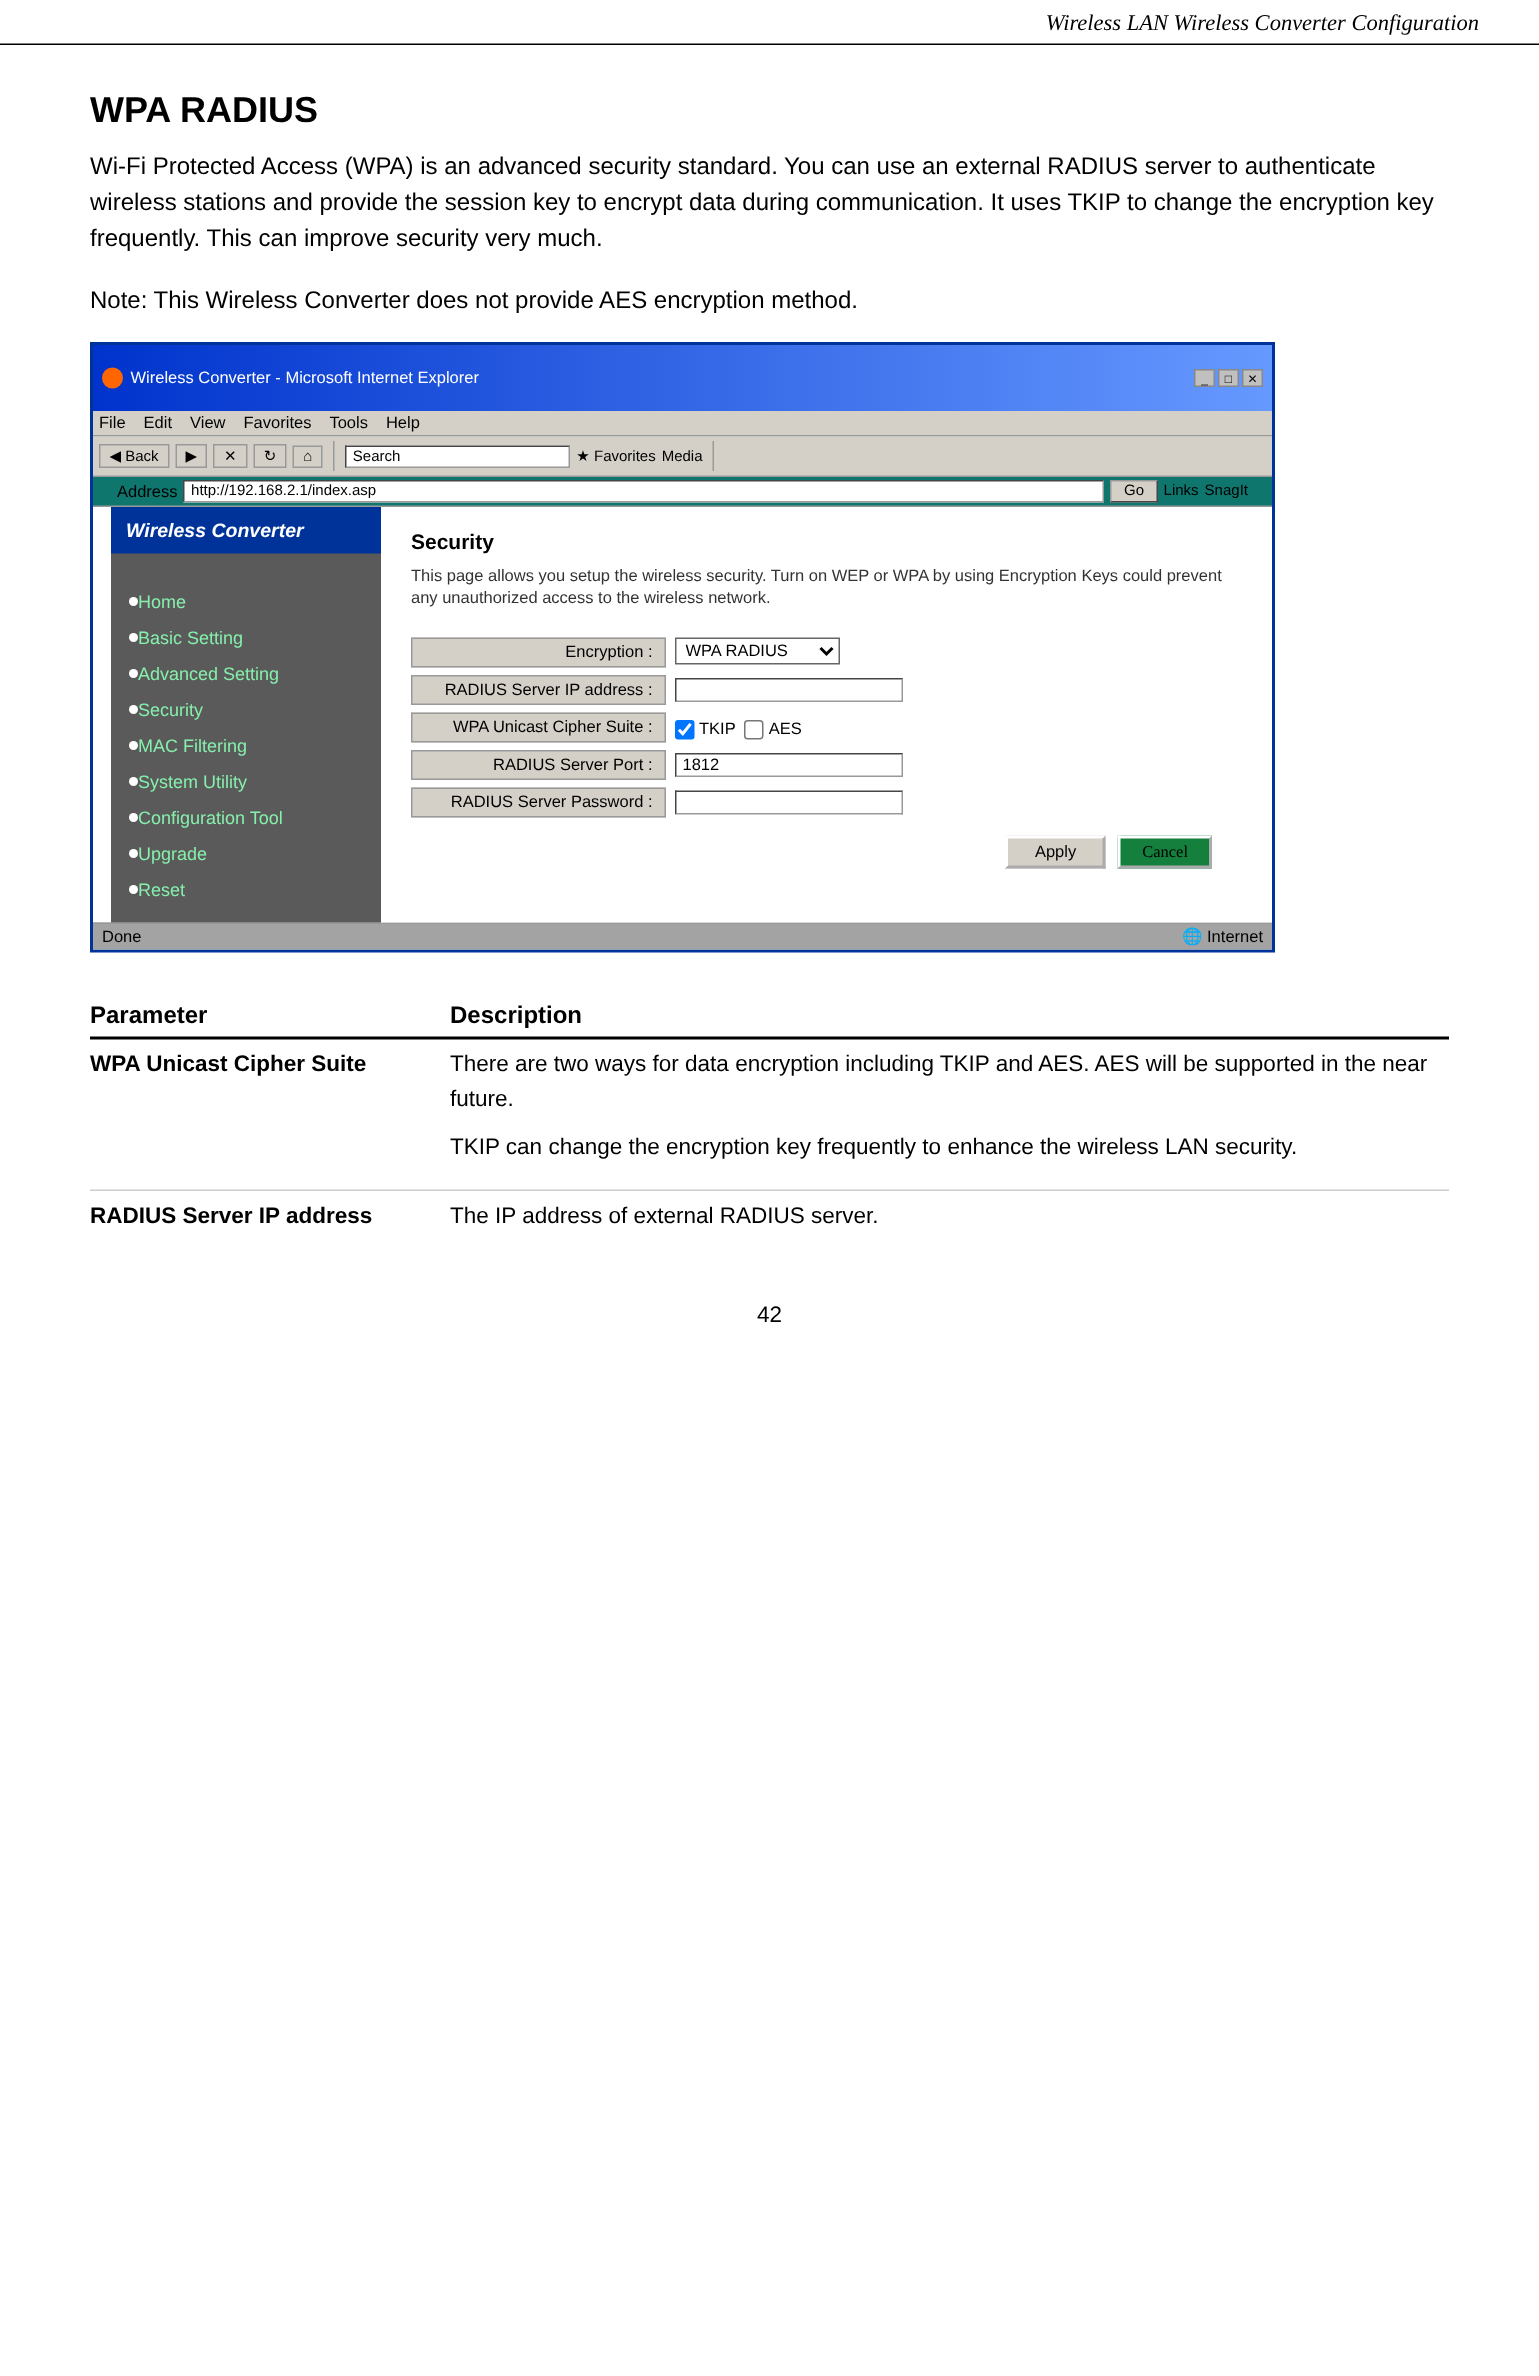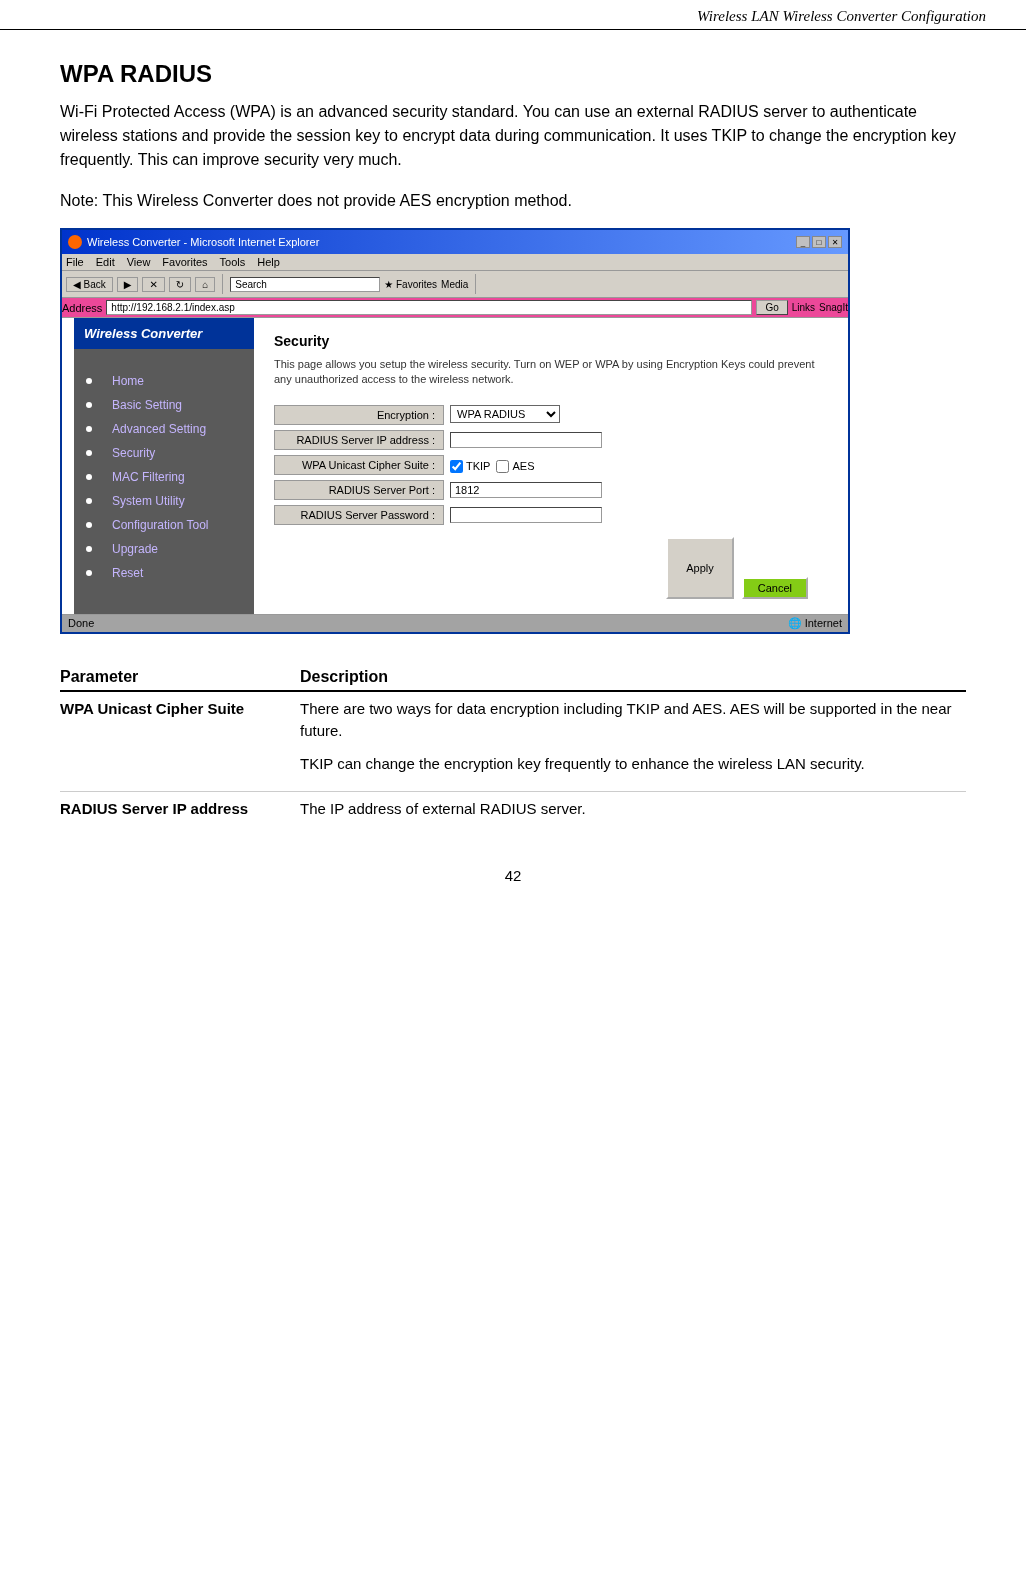--- a/index.html
+++ b/index.html
@@ -55,21 +55,21 @@
       background: #fff;
       margin-bottom: 30px;
       width: 790px;
     }
 
     .browser-titlebar {
       background: linear-gradient(to right, #0033cc, #6699ff);
       color: #fff;
       font-size: 11px;
       font-family: Arial, sans-serif;
-      padding: 5px 6px;
+      padding: 15px 6px;
       display: flex;
       align-items: center;
       justify-content: space-between;
     }
 
     .browser-titlebar-left {
       display: flex;
       align-items: center;
       gap: 5px;
     }
@@ -140,23 +140,23 @@
     .search-box {
       background: #fff;
       border: 1px inset #999;
       padding: 1px 4px;
       font-size: 10px;
       width: 150px;
       font-family: Arial, sans-serif;
     }
 
     .address-bar {
-      background: #ec4899;
+      background: #0f766e;
       border-bottom: 1px solid #999;
-      padding: 2px 0;
+      padding: 2px 16px;
       display: flex;
       align-items: center;
       gap: 4px;
       font-size: 11px;
       font-family: Arial, sans-serif;
     }
 
     .address-label {
       color: #000;
       font-size: 11px;
@@ -207,25 +207,25 @@
     }
 
     .sidebar-nav {
       padding: 0 0 10px 0;
     }
 
     .sidebar-item {
       display: flex;
       align-items: center;
       padding: 5px 10px 5px 12px;
-      color: #c4b5fd;
+      color: #86efac;
       font-family: Arial, sans-serif;
       font-size: 12px;
       cursor: pointer;
-      gap: 20px;
+      gap: 0;
     }
 
     .sidebar-bullet {
       width: 6px;
       height: 6px;
       background: #fff;
       border-radius: 50%;
       flex-shrink: 0;
     }
 
@@ -314,27 +314,26 @@
     .apply-btn {
       background: #d4d0c8;
       border: 2px outset #fff;
       padding: 3px 18px;
       font-size: 11px;
       font-family: Arial, sans-serif;
       cursor: pointer;
     }
 
     .cancel-btn {
-      background: #84cc16;
+      background: #15803d;
       border: 2px outset #fff;
       padding: 3px 14px;
       font-size: 11px;
-      font-family: Liberation Sans, sans-serif;
+      font-family: Liberation Serif, serif;
       cursor: pointer;
-      margin-top: 40px;
     }
 
     
     .browser-statusbar {
       background: #a3a3a3;
       border-top: 1px solid #999;
       padding: 2px 6px;
       font-size: 11px;
       font-family: Arial, sans-serif;
       display: flex;

